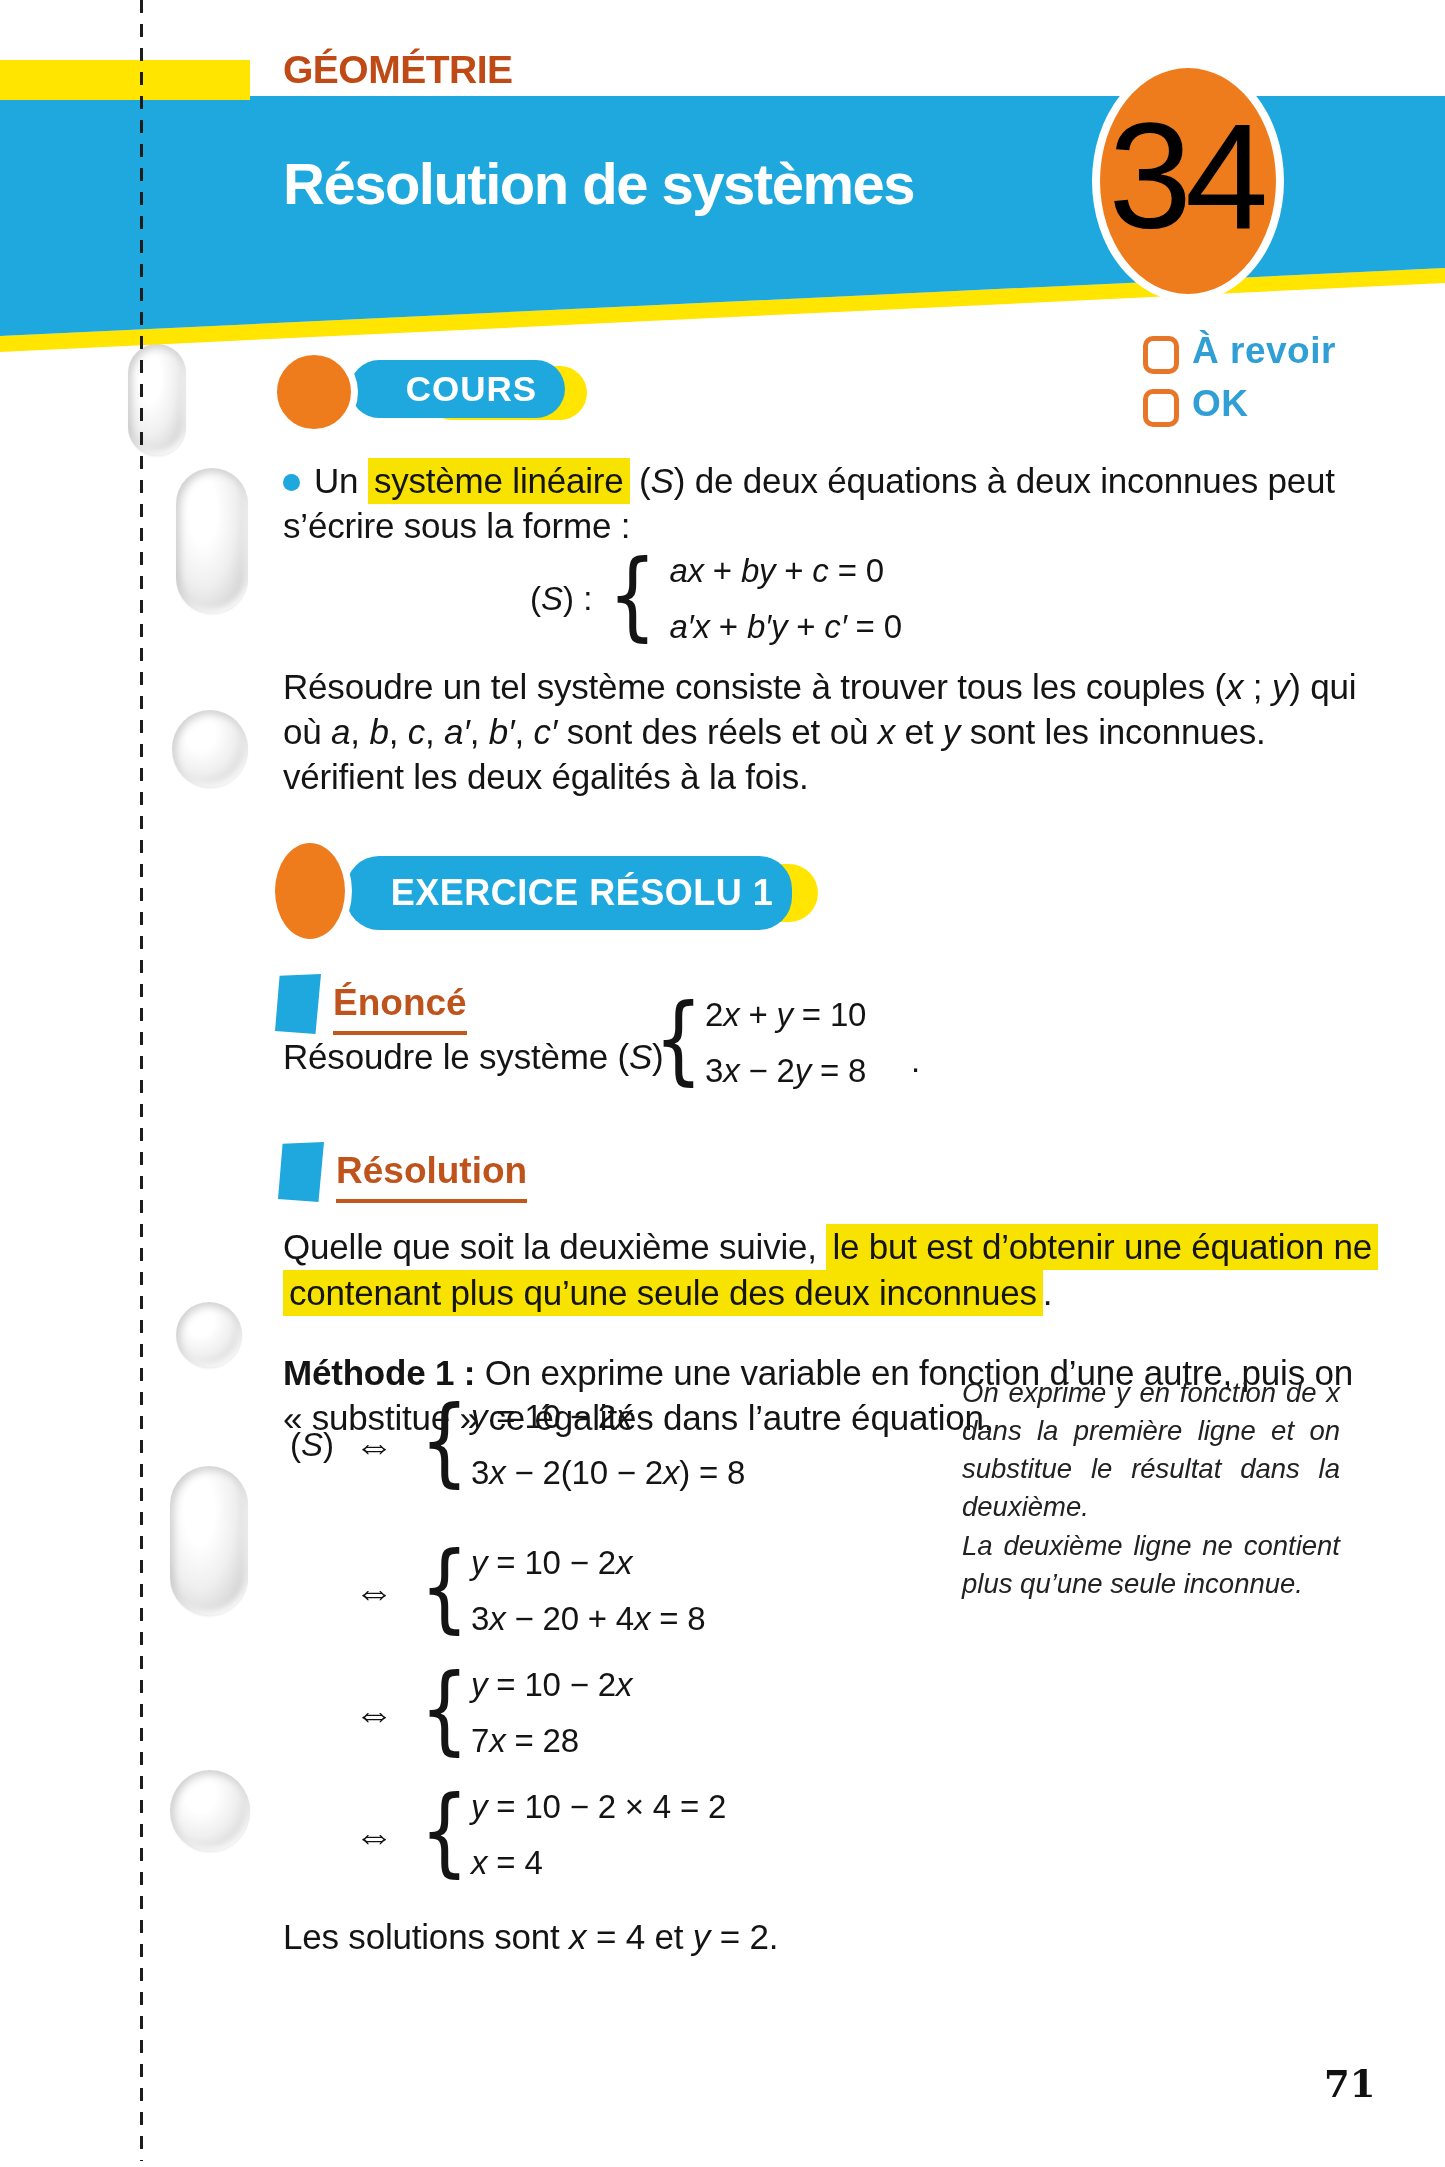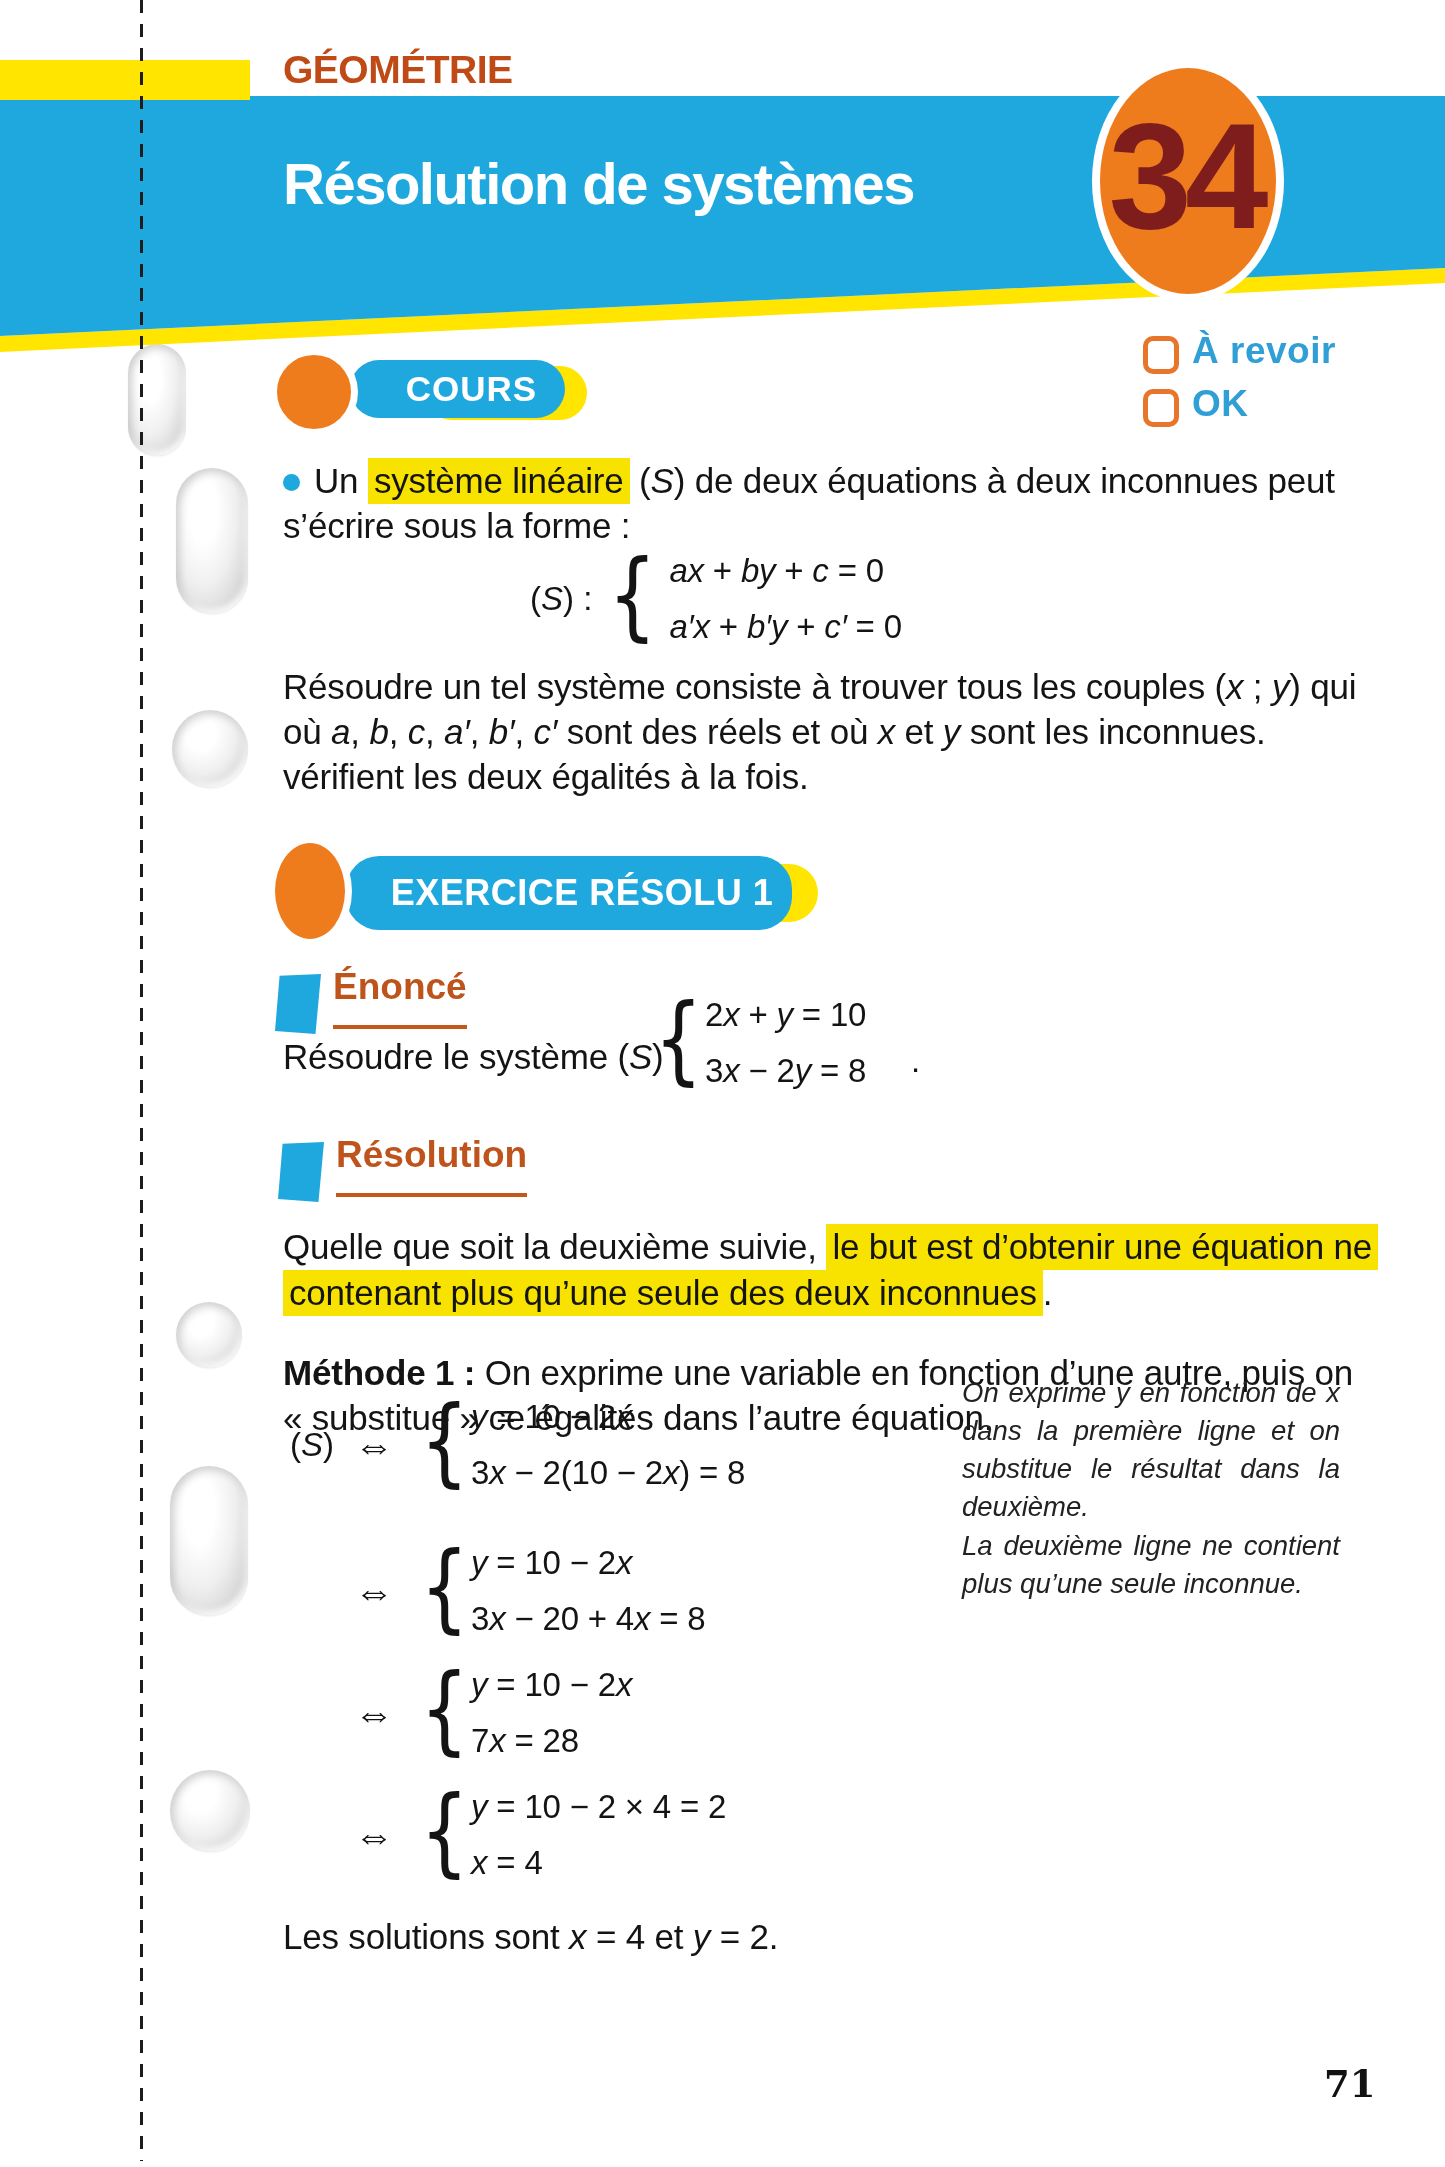--- a/index.html
+++ b/index.html
@@ -32,21 +32,21 @@
 
   .banner{left:0;top:96px;width:1445px;height:258px;z-index:1}
   .banner .yedge{position:absolute;inset:0;background:var(--yellow);
     clip-path:polygon(0 240px,1445px 172px,1445px 187px,0 256px)}
   .banner .blue{position:absolute;inset:0;background:var(--blue);
     clip-path:polygon(0 0,1445px 0,1445px 172px,0 240px)}
   .chapter-title{position:absolute;left:283px;top:54px;font-size:58px;font-weight:700;color:#fff;letter-spacing:-1.5px}
 
   .chapter-badge{left:1092px;top:60px;width:192px;height:242px;background:var(--orange);
     border:8px solid #fff;border-radius:50%;display:flex;align-items:center;justify-content:center;z-index:5}
-  .chapter-badge span{font-size:150px;font-weight:700;color:#7f1d1d;letter-spacing:-7px;padding-bottom:10px;padding-right:6px}
+  .chapter-badge span{font-size:150px;font-weight:400;color:#000000;letter-spacing:-7px;padding-bottom:10px;padding-right:6px}
 
   .cbx{border:5px solid #e8762a;border-radius:10px;background:#fff}
   .cbx1{left:1143px;top:336px;width:36px;height:38px}
   .cbx2{left:1143px;top:389px;width:36px;height:38px}
   .cbl{font-size:37px;font-weight:700;color:var(--handblue);letter-spacing:.5px}
   .cbl1{left:1192px;top:330px}
   .cbl2{left:1192px;top:383px}
 
   
   .badge{z-index:4}
@@ -82,22 +82,22 @@
   .enonce-sys{left:283px;top:988px;height:130px}
   .enonce-sys .txt{position:absolute;left:0;top:46px}
   .enonce-sys .sys{position:absolute;left:365px;top:2px}
   .enonce-sys .period{position:absolute;left:628px;top:54px;font-size:33px}
 
   .heading{z-index:4}
   .h-enonce{left:275px;top:966px}
   .h-resolution{left:278px;top:1134px}
   .sqb{position:absolute;left:0;top:8px;width:46px;height:60px;background:var(--blue);
     clip-path:polygon(10% 3%,100% 0,88% 100%,0 95%)}
-  .htitle{position:absolute;left:58px;top:0;font-size:37px;font-weight:700;color:var(--rust2);
-    border-bottom:4px solid #c4571c;padding-bottom:17px;white-space:nowrap}
+  .htitle{position:absolute;left:58px;top:16px;font-size:37px;font-weight:700;color:var(--rust2);
+    border-bottom:4px solid #c4571c;padding-bottom:7px;white-space:nowrap}
 
   .step{position:absolute;left:290px;display:flex;align-items:center}
   .step .lhs{width:64px;font-size:33px}
   .step .arr{width:60px;font-size:40px;color:#111}
   .st1{top:1392px}.st2{top:1538px}.st3{top:1660px}.st4{top:1782px}
 
   .mnotes{left:962px;top:1374px;width:378px;font-size:27.5px;line-height:38px;font-style:italic;
     text-align:justify;color:#222}
   .mnotes p+p{margin-top:1px}
 

